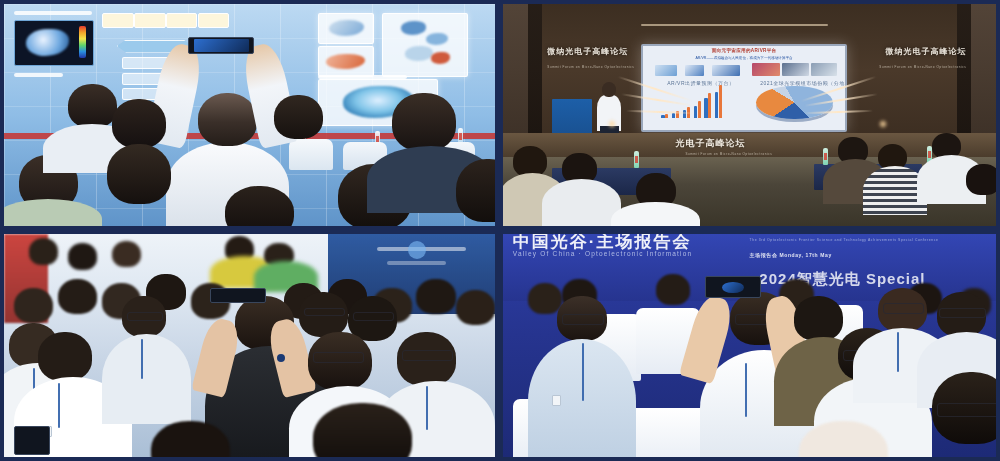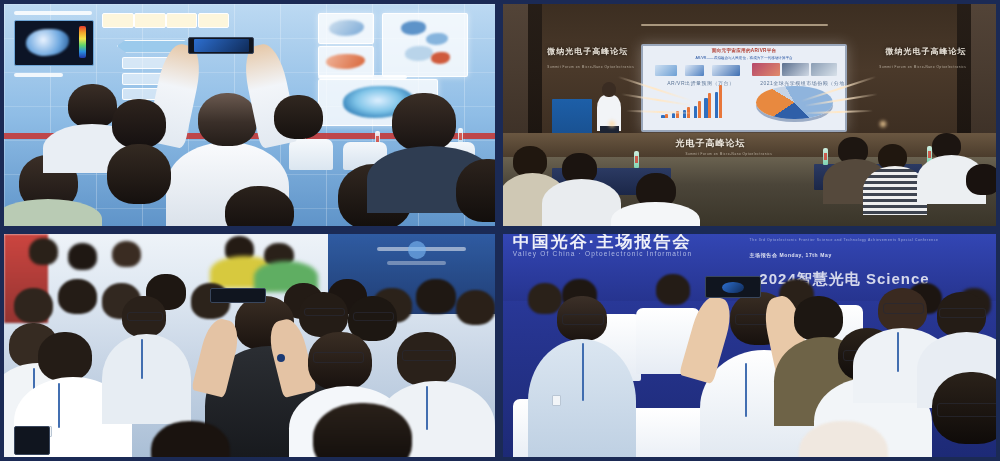--- a/index.html
+++ b/index.html
@@ -326,21 +326,21 @@
   </div>
 
   <div class="panel p-br">
     <div class="br-bg"></div>
     <div class="br-head"></div>
 
     <div class="br-title" style="left:2%;top:-2%;">中国光谷·主场报告会</div>
     <div class="br-sub" style="left:2%;top:7%;">Valley Of China · Optoelectronic Information</div>
     <div class="br-small" style="left:50%;top:2%;">The 3rd Optoelectronic Frontier Science and Technology Achievements Special Conference</div>
     <div class="br-bold" style="left:50%;top:8%;">主场报告会  Monday, 17th May</div>
-    <div class="br-big2" style="left:52%;top:16%;">2024智慧光电  Science</div>
+    <div class="br-big2" style="left:52%;top:16%;">2024智慧光电  Special</div>
 
     <div class="chairback" style="left:14%;top:36%;width:14%;height:30%;"></div>
     <div class="chairback" style="left:27%;top:33%;width:13%;height:30%;"></div>
     <div class="chairback" style="left:60%;top:32%;width:13%;height:28%;"></div>
     <div class="chairback" style="left:2%;top:74%;width:18%;height:30%;"></div>
     <div class="chairback" style="left:24%;top:78%;width:20%;height:28%;"></div>
     <div class="chairback" style="left:55%;top:80%;width:20%;height:26%;"></div>
 
     <div class="head" style="left:5%;top:22%;width:7%;height:14%;background:#2a2119;filter:blur(1.2px);"></div>
     <div class="head" style="left:12%;top:20%;width:7%;height:14%;background:#1e1712;filter:blur(1.2px);"></div>

